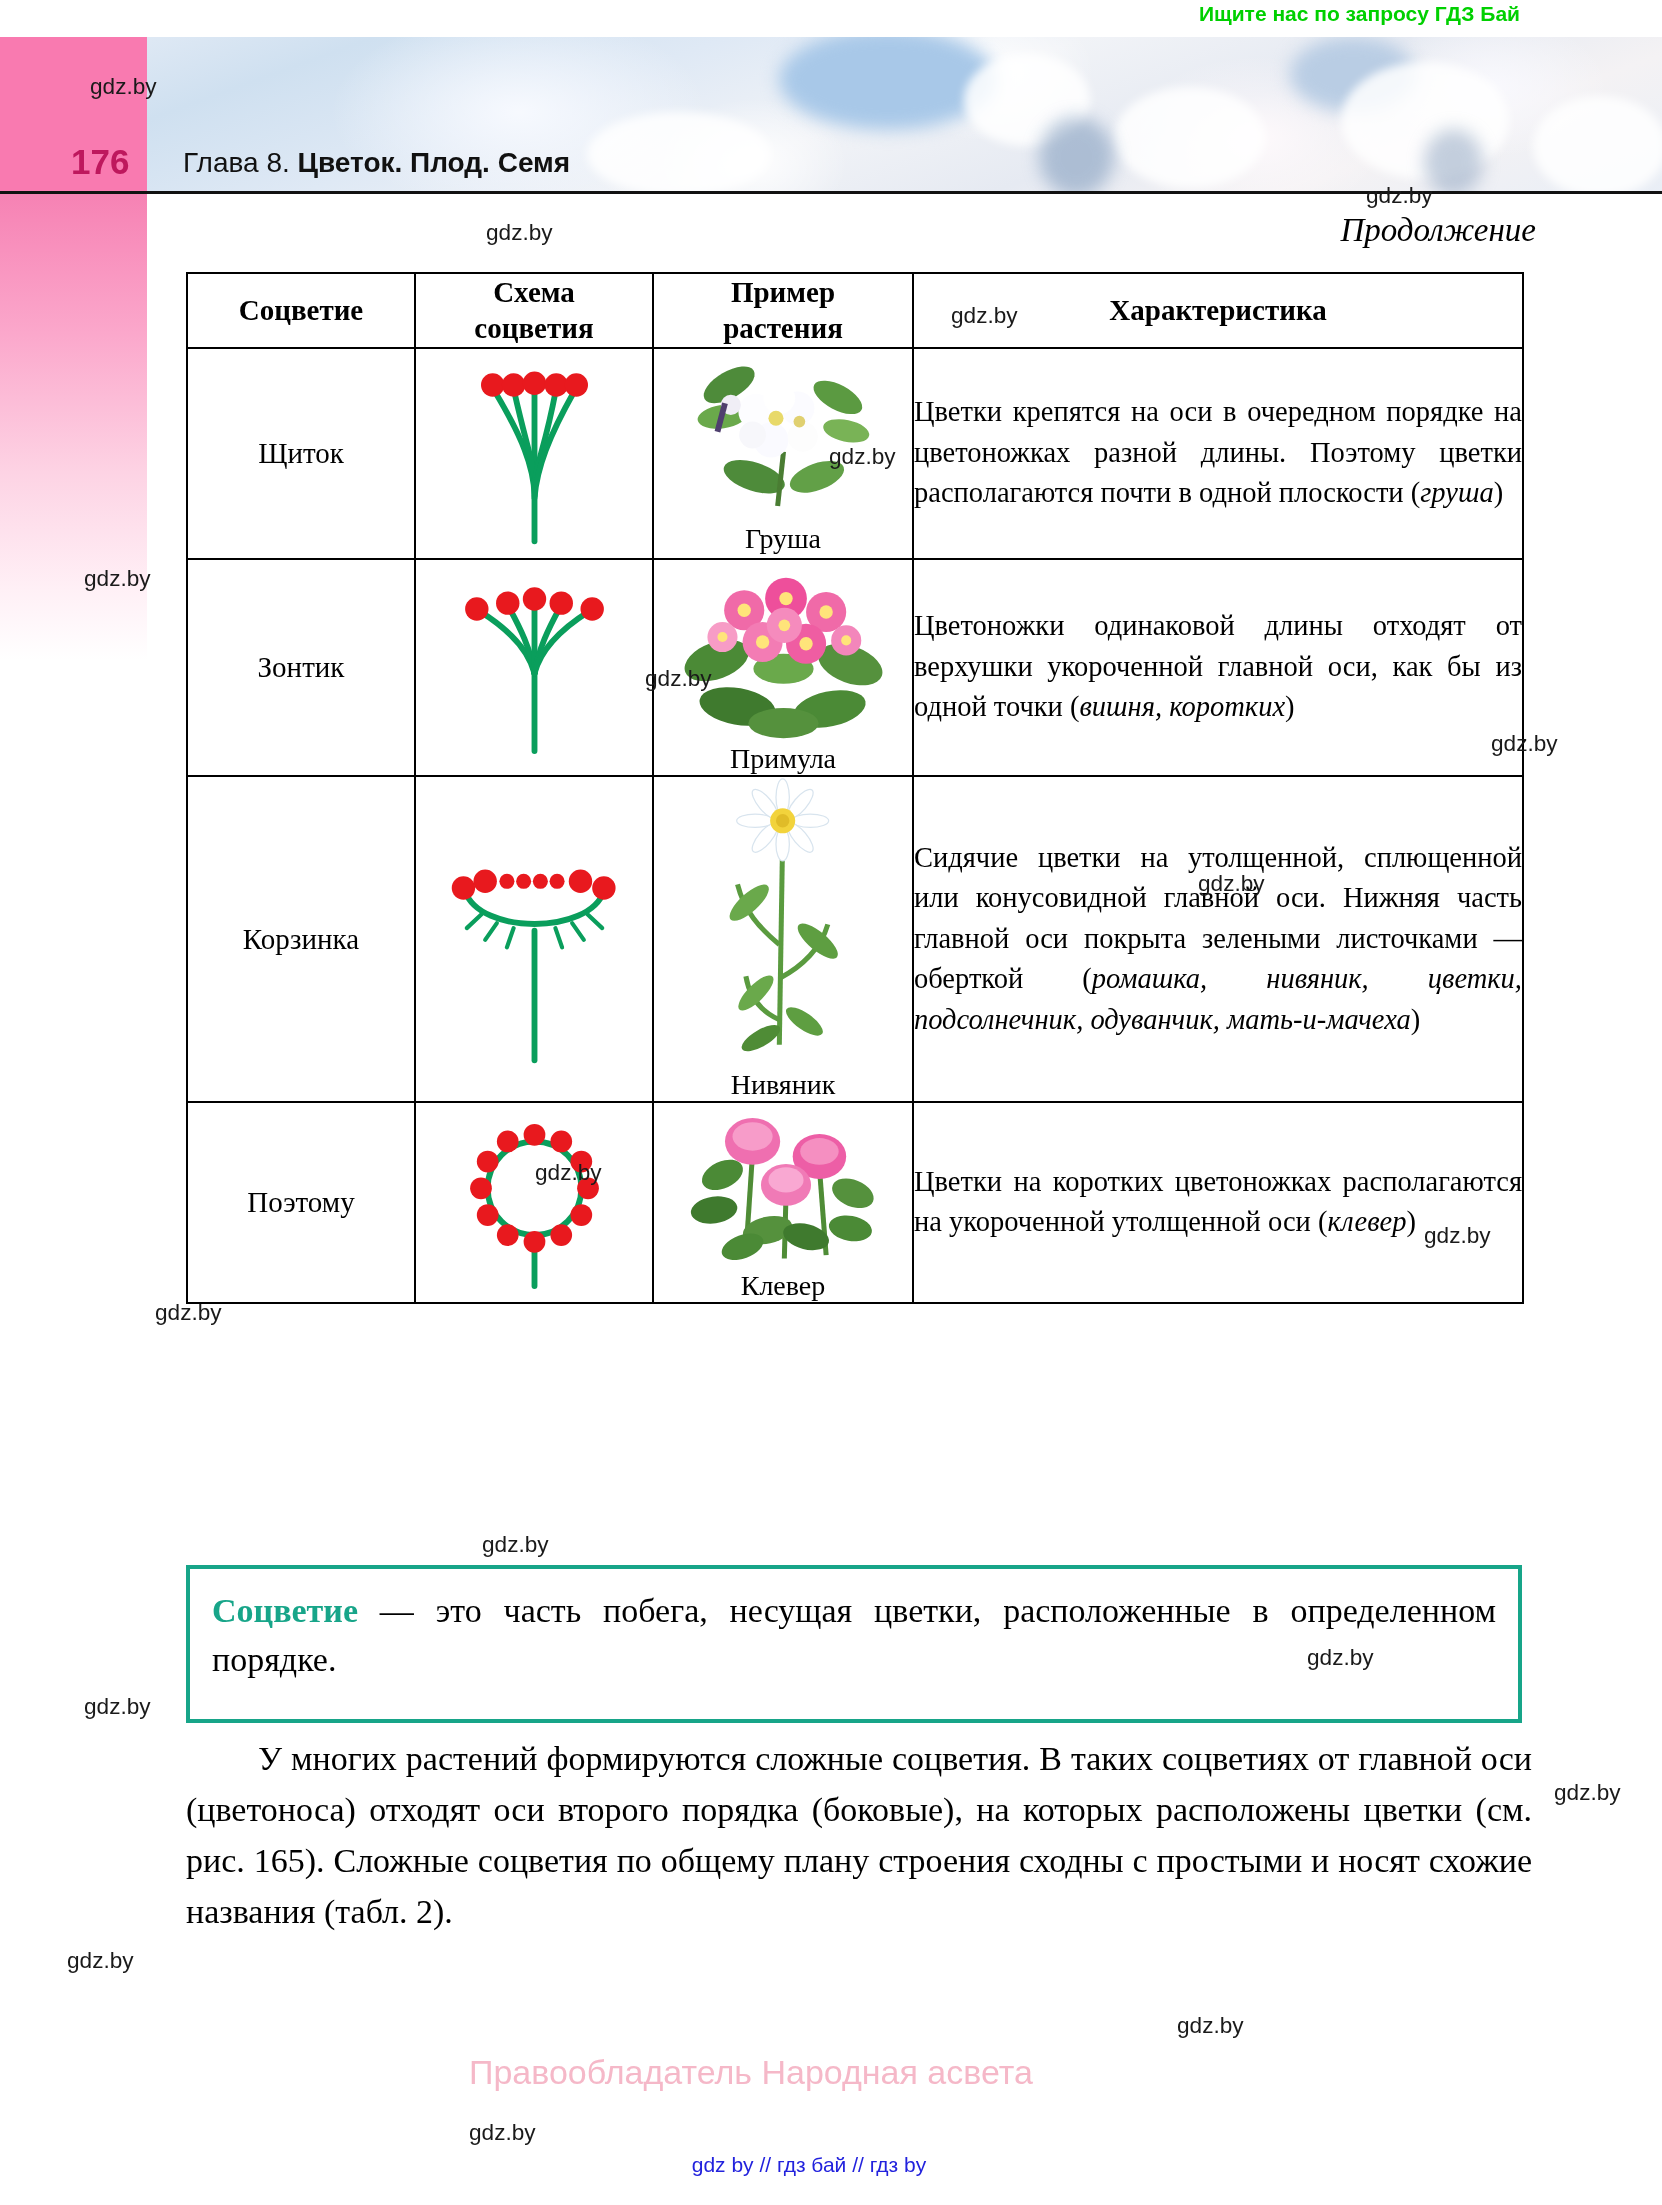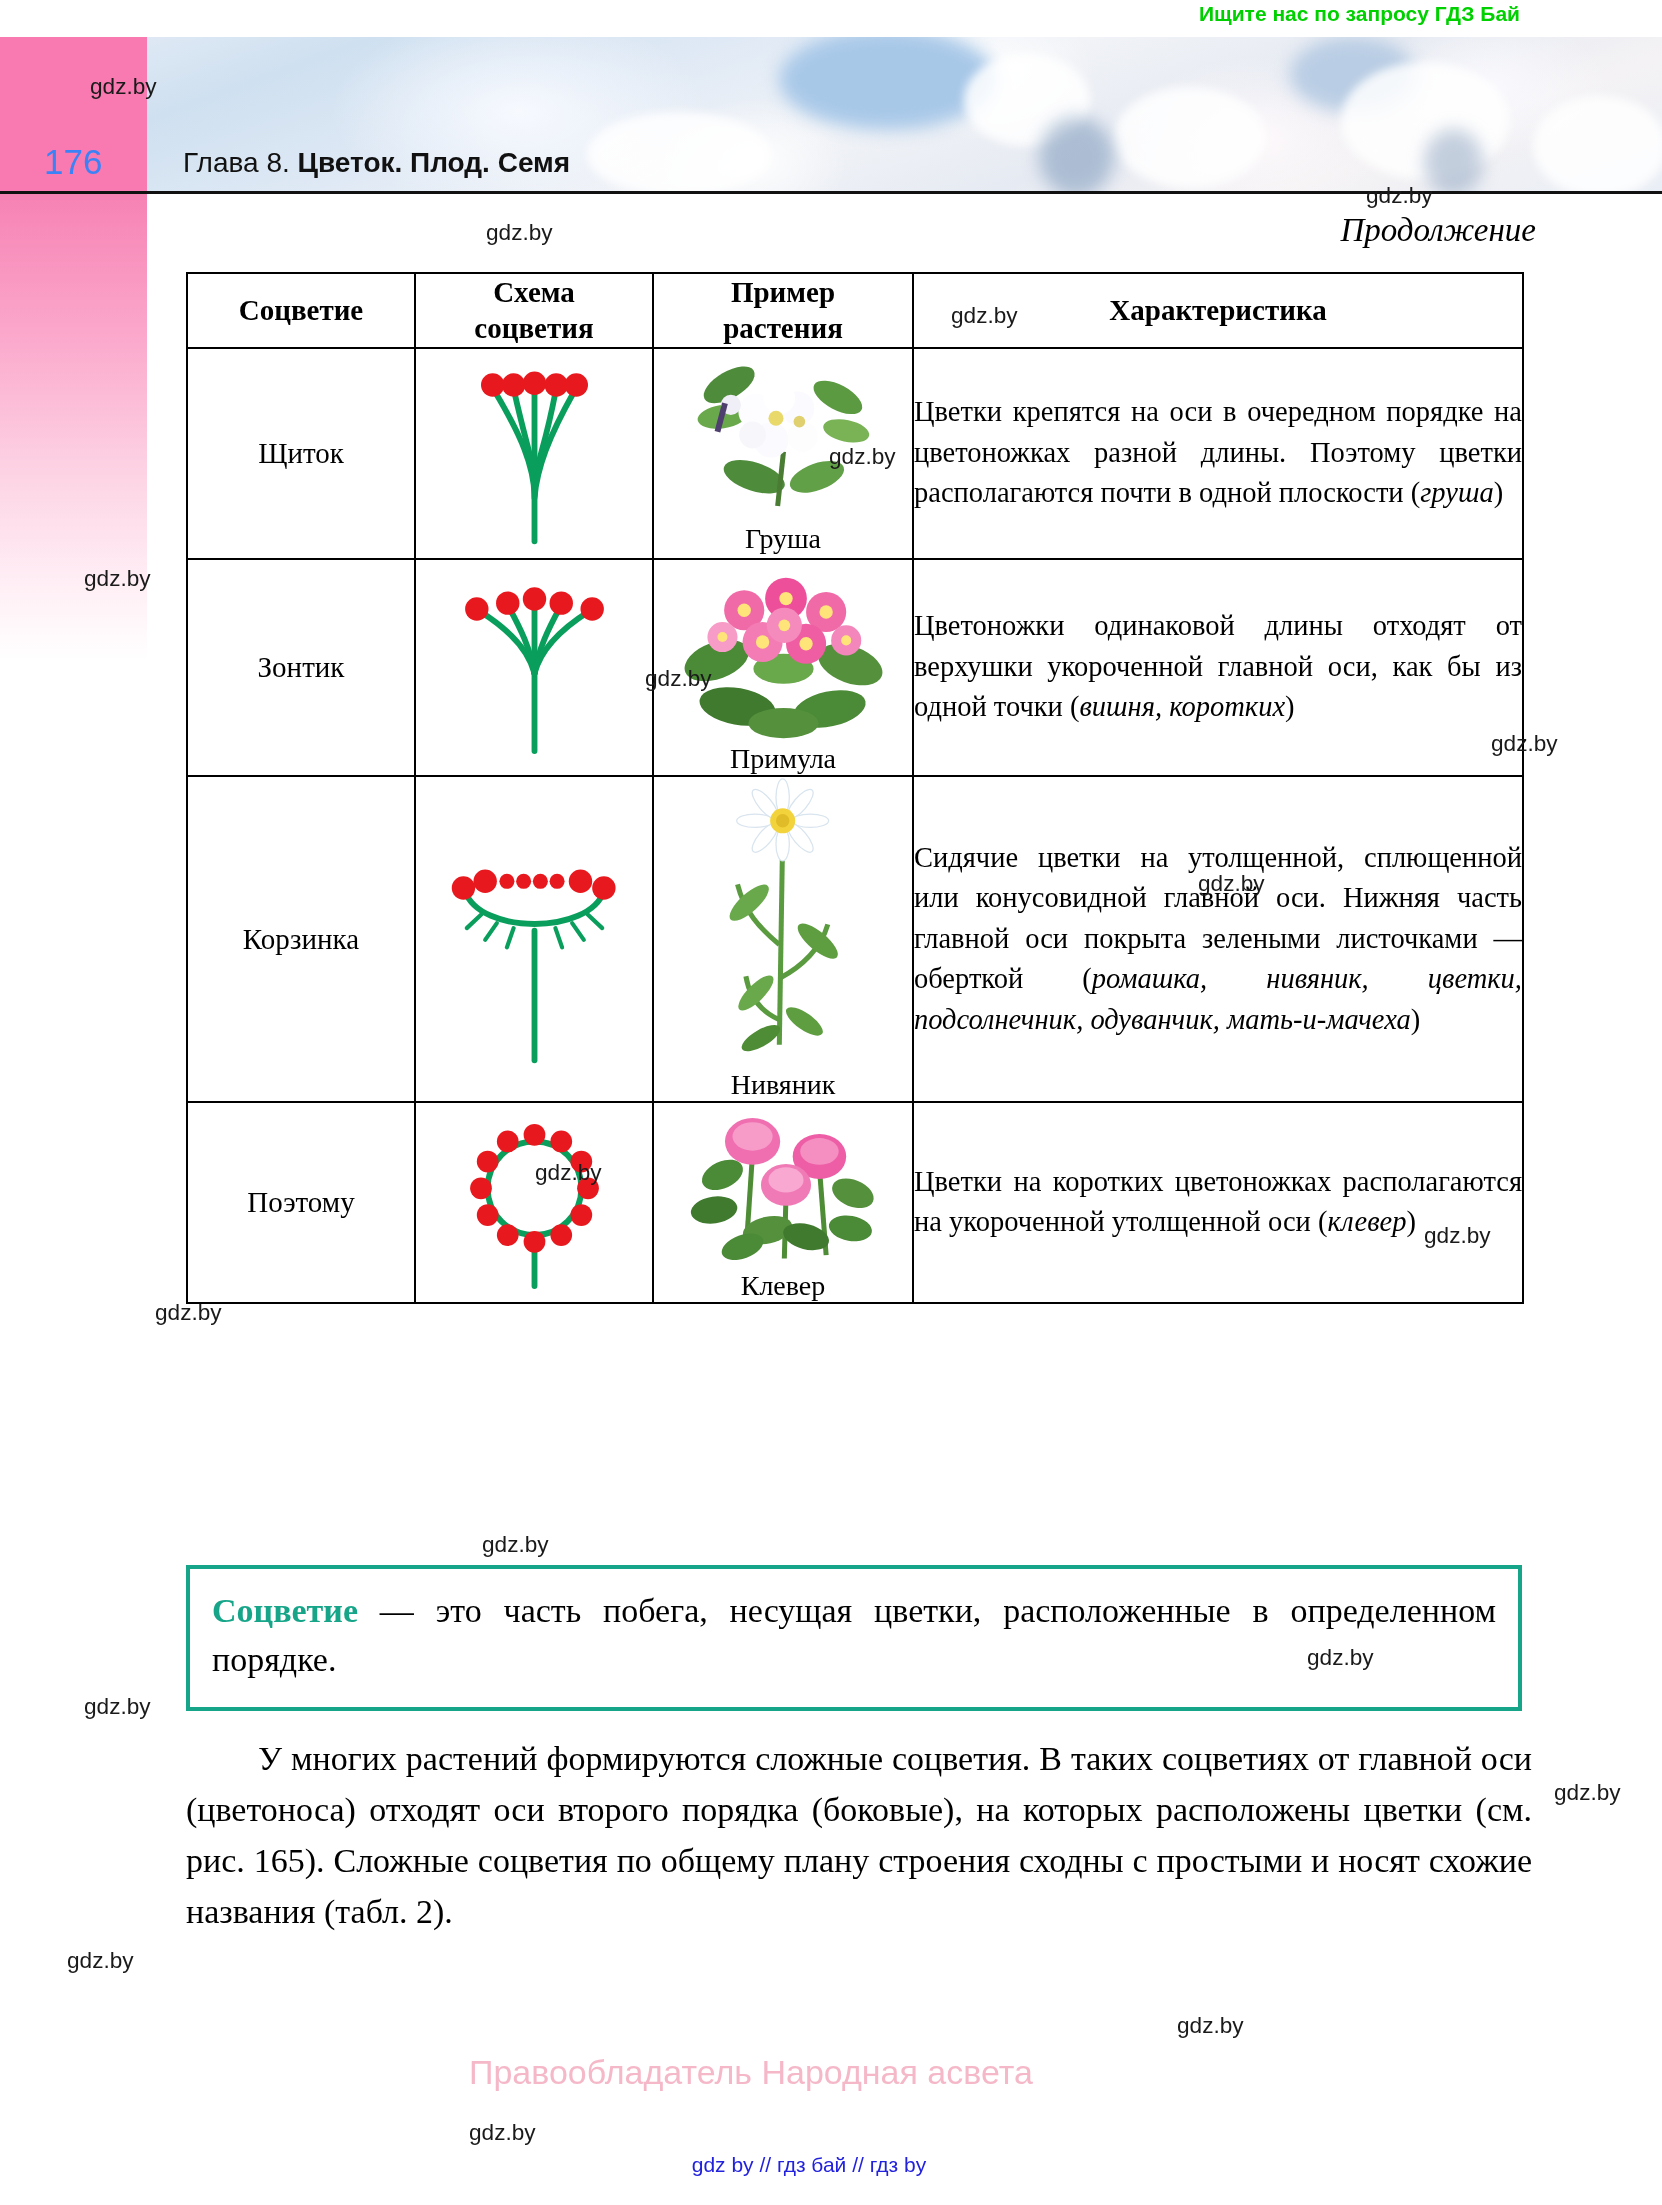--- a/index.html
+++ b/index.html
@@ -31,22 +31,22 @@
   
   .pinkblock{
     position:absolute;left:0;top:37px;width:147px;height:154px;background:#f97ab0;z-index:8;
   }
   .pinkfade{
     position:absolute;left:0;top:191px;width:147px;height:469px;z-index:8;
     background:linear-gradient(180deg,#f681b3 0%,#fba7cb 30%,#fdd3e4 60%,#fff0f6 85%,#ffffff 100%);
   }
   
   .pagenum{
-    position:absolute;left:44px;top:142px;z-index:12;
-    font-family:"Liberation Sans", sans-serif;font-size:35px;font-weight:normal;color:#3b82f6;
+    position:absolute;left:71px;top:142px;z-index:12;
+    font-family:"Liberation Sans", sans-serif;font-size:35px;font-weight:bold;color:#be185d;
   }
   .chapter{
     position:absolute;left:183px;top:147px;z-index:12;
     font-family:"Liberation Sans", sans-serif;font-size:28px;color:#111;white-space:nowrap;
   }
   .chapter b{font-weight:bold;}
   .headrule{
     position:absolute;left:0;top:191px;width:1662px;height:3.4px;background:#111;z-index:12;
   }
   
@@ -76,21 +76,21 @@
   
   .schemacell{text-align:center;padding:8.4px 0;}
   .schemacell svg{display:block;margin:0 auto;}
   
   .plantcell{text-align:center;padding:8.4px 0 6.7px 0;}
   .plantcap{font-size:28px;margin-top:3.4px;}
   .photo{display:block;margin:0 auto;}
   
   .defbox{
     position:absolute;left:186px;top:1565px;width:1336px;box-sizing:border-box;
-    border:4.2px solid #17a589;padding:17px 22px 22px 22px;z-index:12;background:#fff;
+    border:4.2px solid #17a589;padding:17px 22px 34px 22px;z-index:12;background:#fff;
   }
   .deftext{font-size:34px;line-height:1.45;text-align:justify;text-align-last:left;}
   .defterm{color:#17a589;font-weight:bold;}
   
   .para{
     position:absolute;left:186px;top:1733px;width:1346px;z-index:12;
     font-size:34px;line-height:1.5;text-align:justify;text-align-last:left;text-indent:72px;
   }
   
   .copyright{

